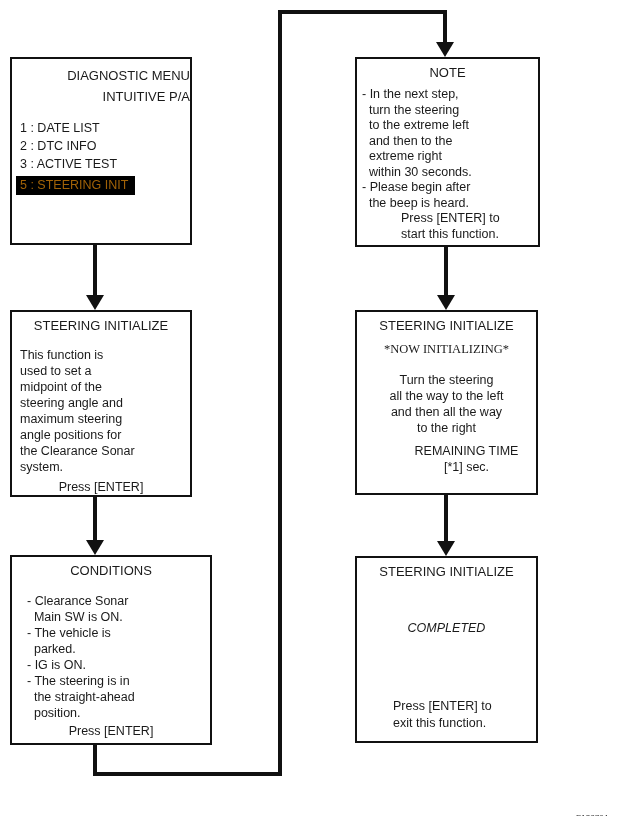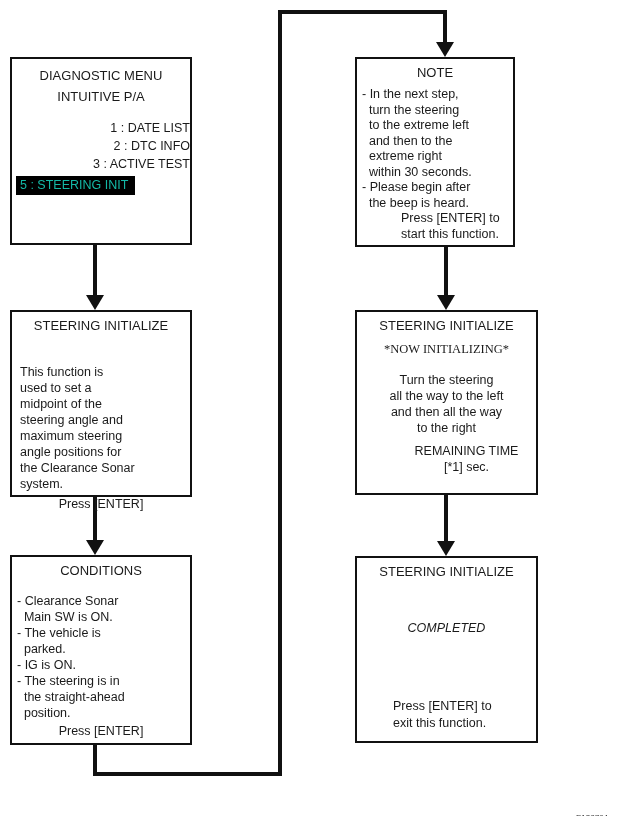--- a/index.html
+++ b/index.html
@@ -19,37 +19,37 @@
     border: 2px solid #111111;
     background: #ffffff;
   }
   .pre { white-space: pre; }
   .box-title {
     text-align: center;
     font-size: 13px;
     line-height: 16px;
     padding-top: 6px;
   }
-  .box-title.two-line { line-height: 21px; }
+  .box-title.two-line { line-height: 21px; text-align: right; }
   .body-text { line-height: 16px; }
   
-  .menu-items { margin: 12px 0 0 8px; line-height: 18px; text-align: right; }
+  .menu-items { margin: 12px 0 0 8px; line-height: 18px; }
   .selected-wrap { margin: 3px 0 0 4px; }
   .highlight {
     display: inline-block;
     background: #000000;
-    color: #14b8a6;
+    color: #a16207;
     padding: 2px 7px 3px 4px;
     line-height: 14px;
   }
   
-  .init-body { margin: 30px 0 0 8px; }
+  .init-body { margin: 13px 0 0 8px; }
   .press-center { text-align: center; margin-top: 4px; line-height: 16px; }
   
-  .cond-body { margin: 14px 0 0 5px; }
+  .cond-body { margin: 14px 0 0 15px; }
   .cond-press { text-align: center; margin-top: 2px; line-height: 16px; }
   
   .note-body { margin: 6px 0 0 5px; line-height: 15.5px; }
   .note-press { margin: 0 0 0 44px; line-height: 15.5px; }
   
   .now-status { text-align: center; margin-top: 7px; line-height: 16px; font-family: Liberation Serif, serif; }
   .now-instructions { text-align: center; margin-top: 15px; line-height: 16px; }
   .now-remaining { text-align: center; margin-top: 7px; line-height: 16px; padding-left: 40px; }
   
   .done-status { text-align: center; margin-top: 40px; line-height: 16px; font-style: italic; }
@@ -113,34 +113,34 @@
 used to set a
 midpoint of the
 steering angle and
 maximum steering
 angle positions for
 the Clearance Sonar
 system.</div>
     <div class="press-center">Press [ENTER]</div>
   </div>
 
-  <div class="box" style="left:10px; top:555px; width:182px; height:190px;">
+  <div class="box" style="left:10px; top:555px; width:202px; height:190px;">
     <div class="box-title">CONDITIONS</div>
     <div class="cond-body body-text pre">- Clearance Sonar
   Main SW is ON.
 - The vehicle is
   parked.
 - IG is ON.
 - The steering is in
   the straight-ahead
   position.</div>
     <div class="cond-press">Press [ENTER]</div>
   </div>
 
-  <div class="box" style="left:355px; top:57px; width:160px; height:190px;">
+  <div class="box" style="left:355px; top:57px; width:185px; height:190px;">
     <div class="box-title">NOTE</div>
     <div class="note-body pre">- In the next step,
   turn the steering
   to the extreme left
   and then to the
   extreme right
   within 30 seconds.
 - Please begin after
   the beep is heard.</div>
     <div class="note-press pre">Press [ENTER] to

